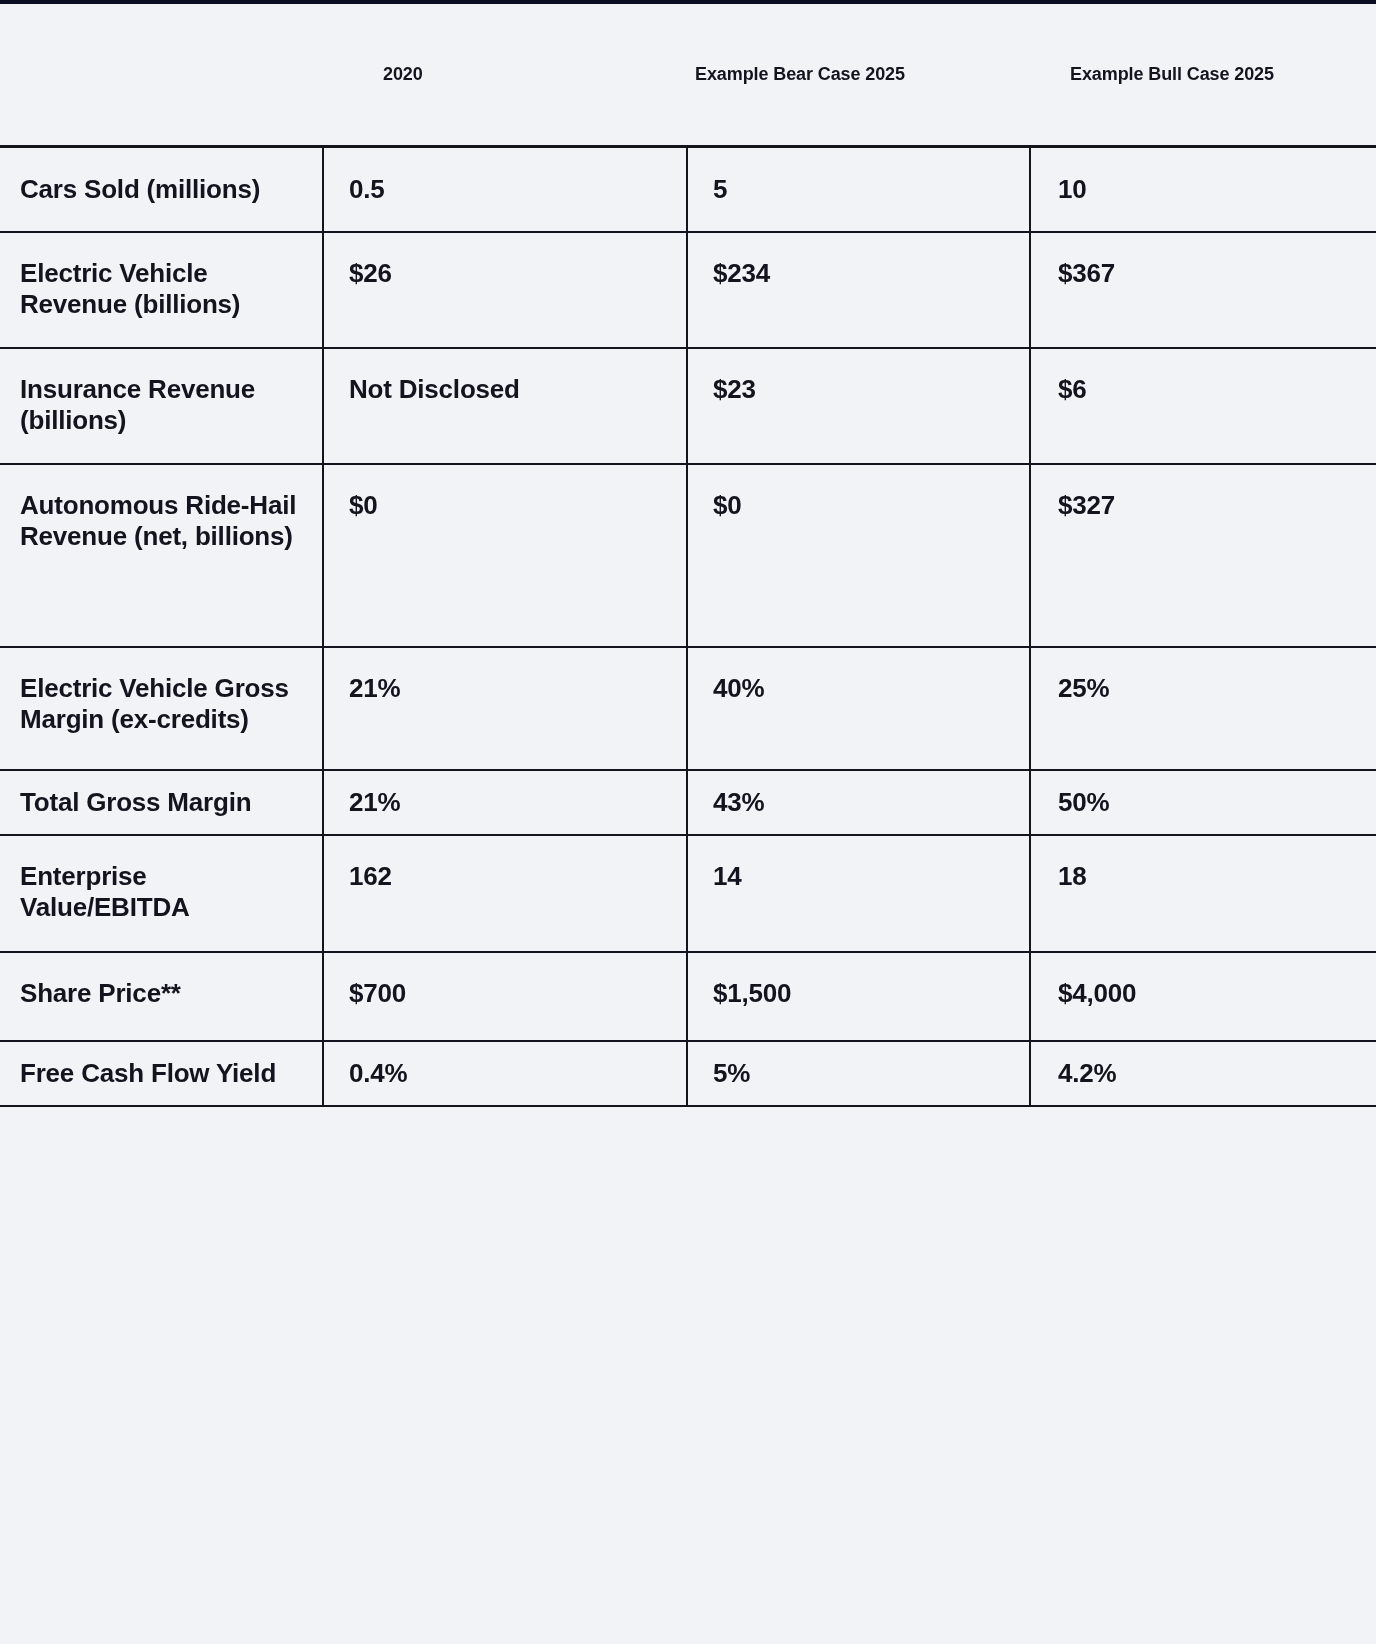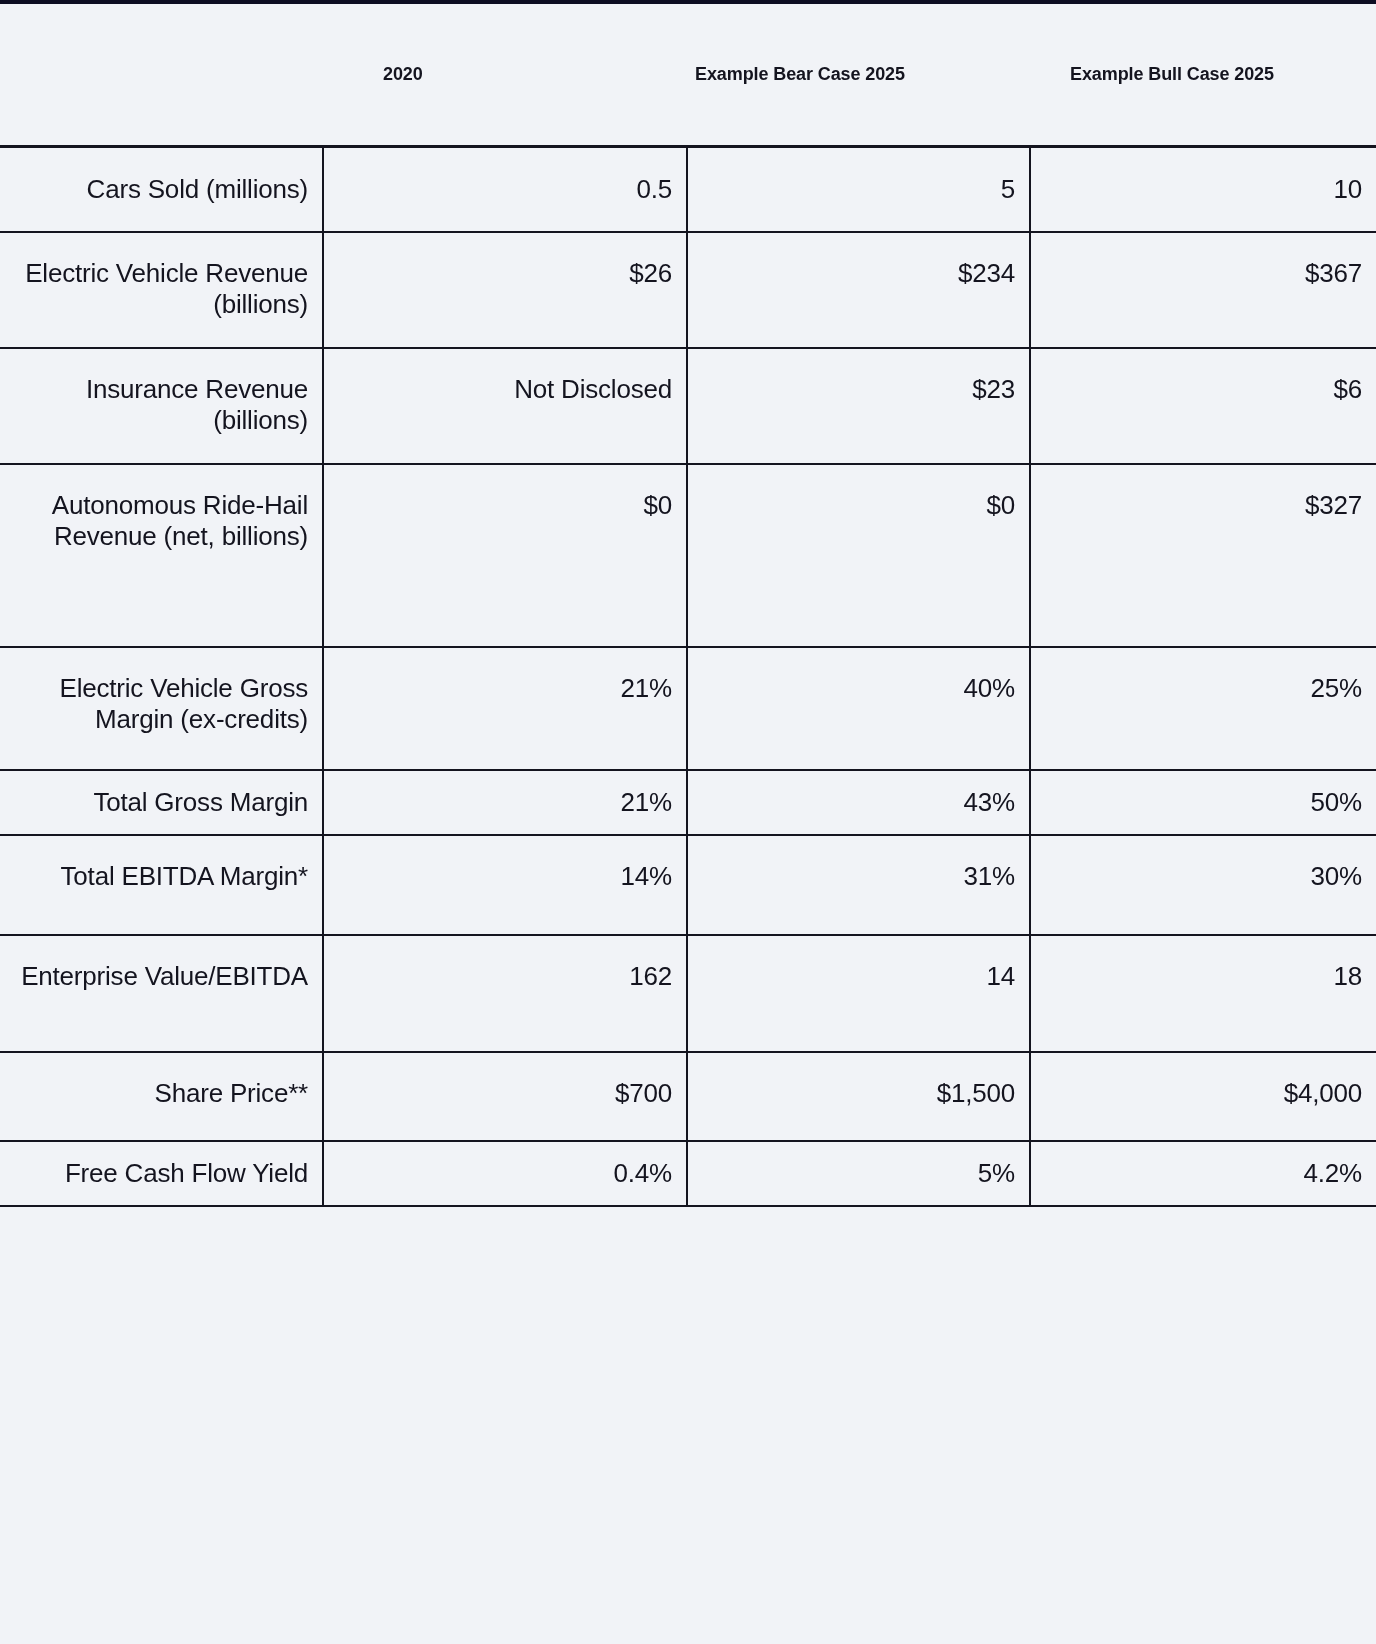--- a/index.html
+++ b/index.html
@@ -58,23 +58,23 @@
     background: #f1f3f7;
     box-sizing: border-box;
   }
   thead th.blank { padding: 0; }
   thead th.h-a { padding-left: 60px; }
   thead th.h-b { padding-left: 8px; }
   thead th.h-c { padding-left: 40px; }
 
   tbody td {
     vertical-align: top;
-    text-align: right;
+    text-align: left;
     font-size: 26px;
-    font-weight: 400;
+    font-weight: 700;
     line-height: 1.2;
     letter-spacing: -0.2px;
     border-bottom: 2px solid #14141f;
     border-right: 2px solid #14141f;
     padding: 25px 14px 25px 20px;
     box-sizing: border-box;
     background: #f1f3f7;
   }
   tbody td.val {
     padding-left: 25px;
@@ -151,26 +151,20 @@
           <td class="val">21%</td>
           <td class="val">40%</td>
           <td class="val last">25%</td>
         </tr>
         <tr class="h59">
           <td class="lbl">Total Gross Margin</td>
           <td class="val">21%</td>
           <td class="val">43%</td>
           <td class="val last">50%</td>
         </tr>
-        <tr class="h100">
-          <td class="lbl">Total EBITDA Margin*</td>
-          <td class="val">14%</td>
-          <td class="val">31%</td>
-          <td class="val last">30%</td>
-        </tr>
         <tr class="h117">
           <td class="lbl">Enterprise Value/EBITDA</td>
           <td class="val">162</td>
           <td class="val">14</td>
           <td class="val last">18</td>
         </tr>
         <tr class="h89">
           <td class="lbl">Share Price**</td>
           <td class="val">$700</td>
           <td class="val">$1,500</td>

